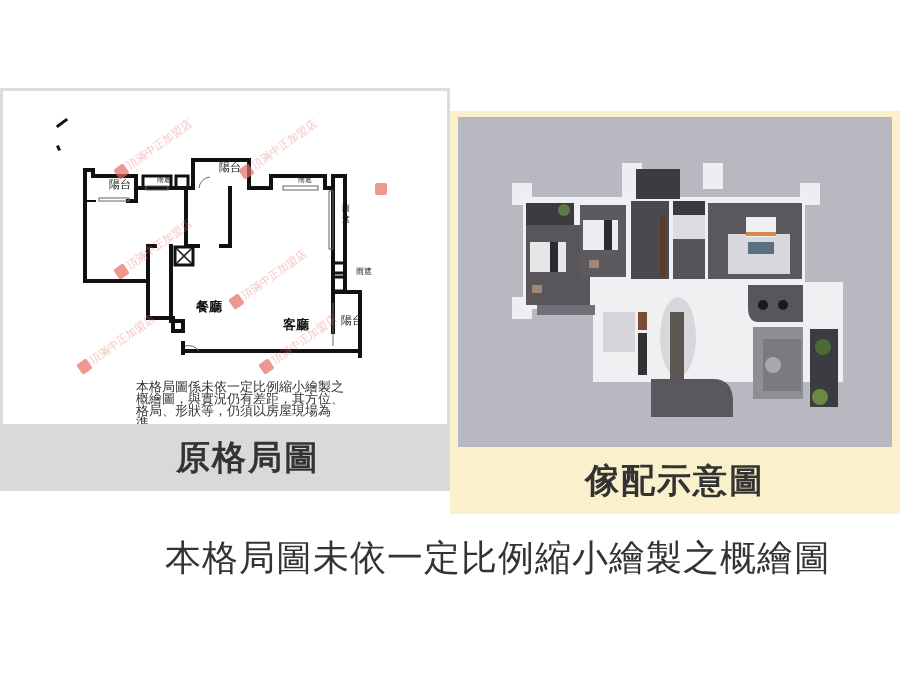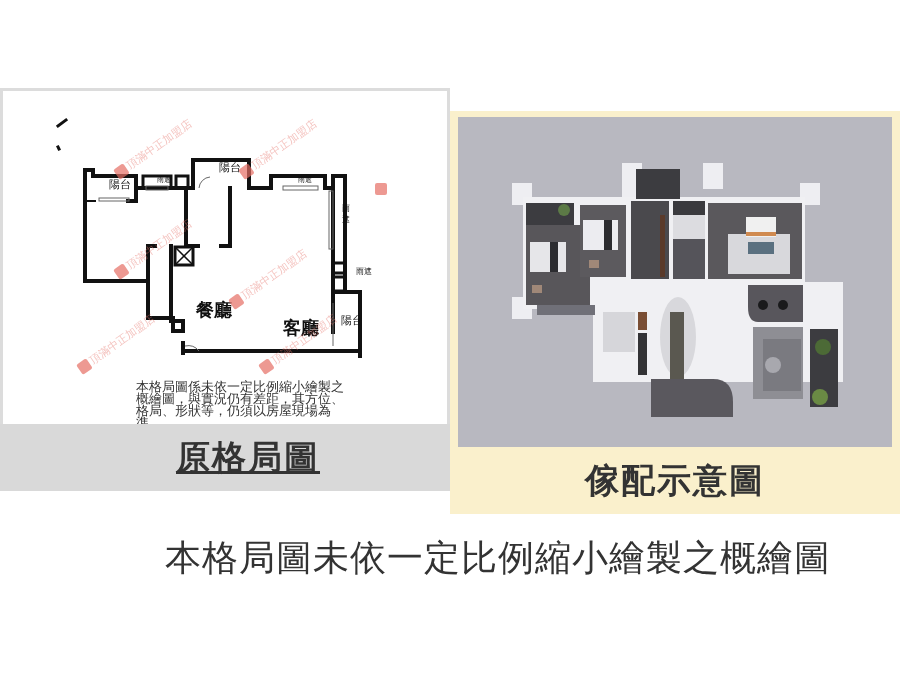--- a/index.html
+++ b/index.html
@@ -5,27 +5,27 @@
   html, body { margin:0; padding:0; }
   body { width:900px; height:675px; background:#ffffff; position:relative; overflow:hidden;
          font-family:"DejaVu Sans","Liberation Sans",sans-serif; }
   .panel { position:absolute; top:88px; height:403px; box-sizing:border-box; }
   .panel-left { left:0; width:450px; border-top:3px solid #dcdcdc; border-left:3px solid #dcdcdc; border-right:3px solid #dcdcdc; background:#fff; }
   .panel-right { left:450px; width:450px; background:#faf0cc;margin-top:23px; }
   .left-img { position:absolute; left:0; top:0; width:444px; height:333px; background:#fff; overflow:hidden; }
   .right-img { position:absolute; left:8px; top:6px; width:434px; height:330px; background:#b8b8c0; overflow:hidden; }
   .label-band { position:absolute; left:0; bottom:0; width:100%; height:67px; display:flex; align-items:center; justify-content:center;
                 font-weight:bold; font-size:34px; color:#333; letter-spacing:2px; }
-  .panel-left .label-band { background:#d9d9d9; left:-3px; width:496px;text-decoration:underline; }
+  .panel-left .label-band { background:#d9d9d9; left:-3px; width:496px; }
   .panel-right .label-band { background:#faf0cc; }
   .caption { position:absolute; left:0; top:535px; width:900px; text-align:center; font-weight:normal; font-size:36px;
              color:#333; line-height:46px; letter-spacing:1px;padding-left:48px; }
   .note { position:absolute; left:133px; top:290px; width:210px; font-size:13px; line-height:12px; color:#333; }
   .fp-label { position:absolute; font-size:11px; color:#111;padding-left:8px; }
-  .fp-label.big { font-size:18px; font-weight:bold;font-family:Liberation Serif, serif; }
+  .fp-label.big { font-size:13px; font-weight:bold;font-family:Liberation Serif, serif; }
   .wm { position:absolute; font-size:11px; color:rgba(230,120,110,0.45); transform:rotate(-35deg); white-space:nowrap; }
   .wm-logo { display:inline-block; width:12px; height:12px; background:rgba(230,110,100,0.7); margin-right:2px; vertical-align:middle; border-radius:2px; }
   svg { position:absolute; left:0; top:0; }
 </style>
 </head>
 <body>
 
 <div class="panel panel-left">
   <div class="left-img">
     <svg width="444" height="333" viewBox="0 0 444 333">

